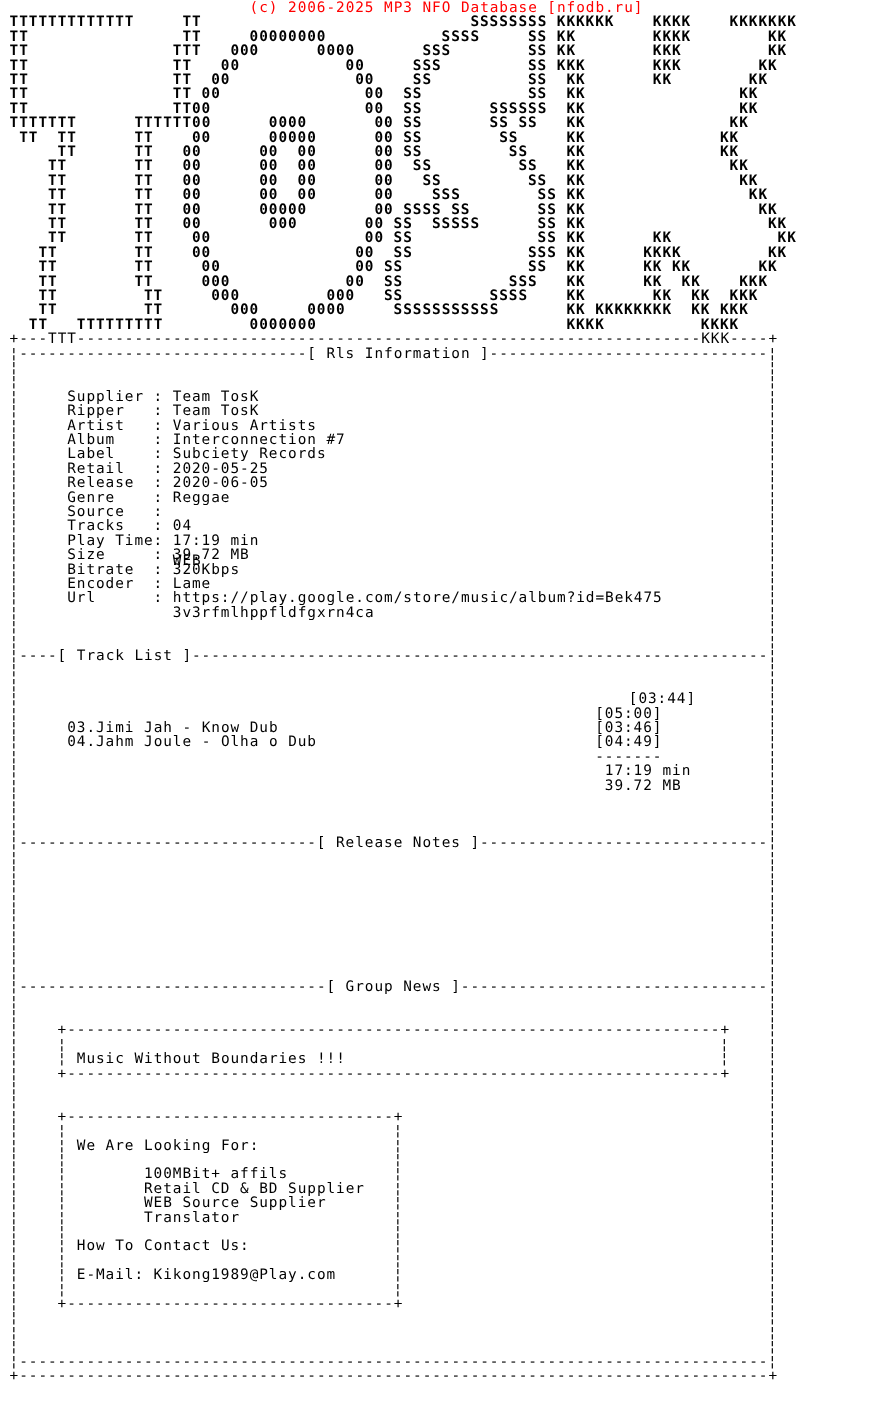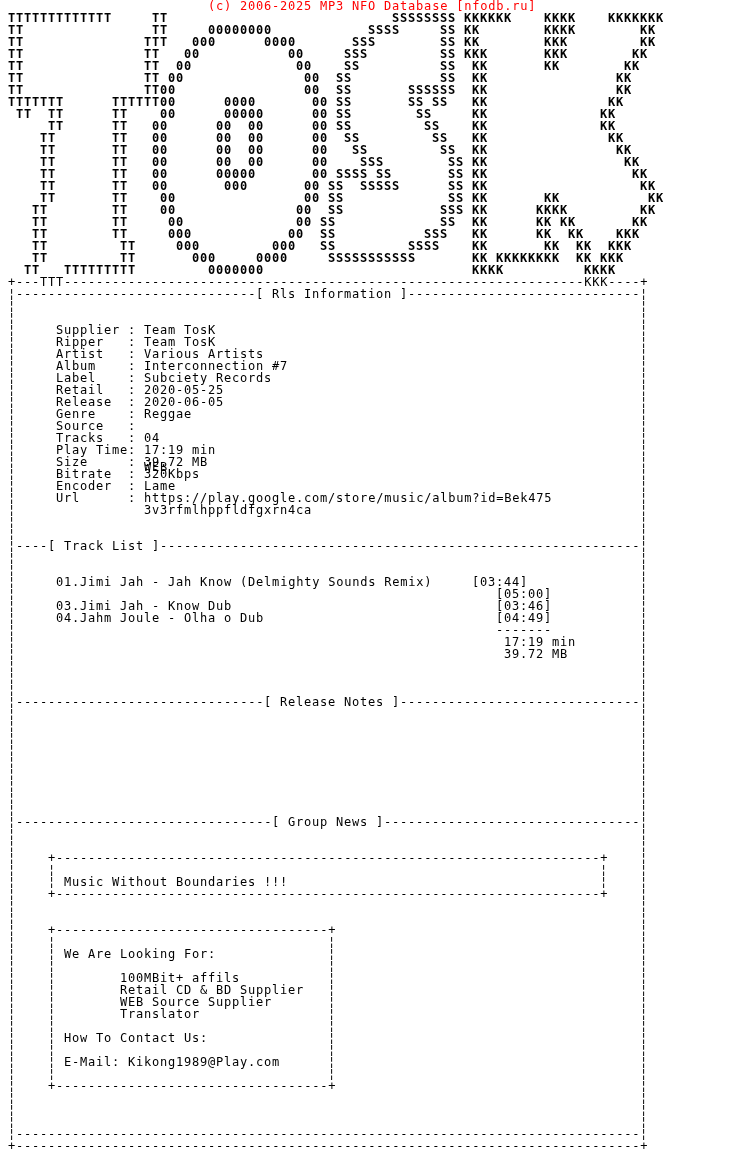--- a/index.html
+++ b/index.html
@@ -289,22 +289,21 @@
     <div class="cell" style="top: 480px; left: 128px;">:</div>
     <div class="cell" style="top: 480px; left: 144px;">Lame</div>
 
     <div class="cell" style="top: 492px; left: 56px;">Url      </div>
     <div class="cell" style="top: 492px; left: 128px;">:</div>
     <div class="cell link" style="top: 492px; left: 144px;">https://play.google.com/store/music/album?id=Bek475</div>
     <div class="cell link" style="top: 504px; left: 144px;">3v3rfmlhppfldfgxrn4ca</div>
   </div>
 
   <div class="cell" style="top: 540px; left: 48px;">[ Track List ]</div>
-  <div class="cell" style="top: 576px; left: 56px;">01.Jimi Jah - Jah Know (Delmighty Sounds Remix)</div>
-  <div class="cell" style="top: 576px; left: 472px;">[03:44]</div>
+  <div class="cell" style="top: 576px; left: 524px;">[03:44]</div>
   <div class="cell" style="top: 588px; left: 496px;">[05:00]</div>
   <div class="cell" style="top: 600px; left: 56px;">03.Jimi Jah - Know Dub</div>
   <div class="cell" style="top: 600px; left: 496px;">[03:46]</div>
   <div class="cell" style="top: 612px; left: 56px;">04.Jahm Joule - Olha o Dub</div>
   <div class="cell" style="top: 612px; left: 496px;">[04:49]</div>
   <div class="cell" style="top: 624px; left: 496px;">-------</div>
   <div class="cell" style="top: 636px; left: 504px;">17:19 min</div>
   <div class="cell" style="top: 648px; left: 504px;">39.72 MB</div>
 
   <div class="cell" style="top: 696px; left: 264px;">[ Release Notes ]</div>

